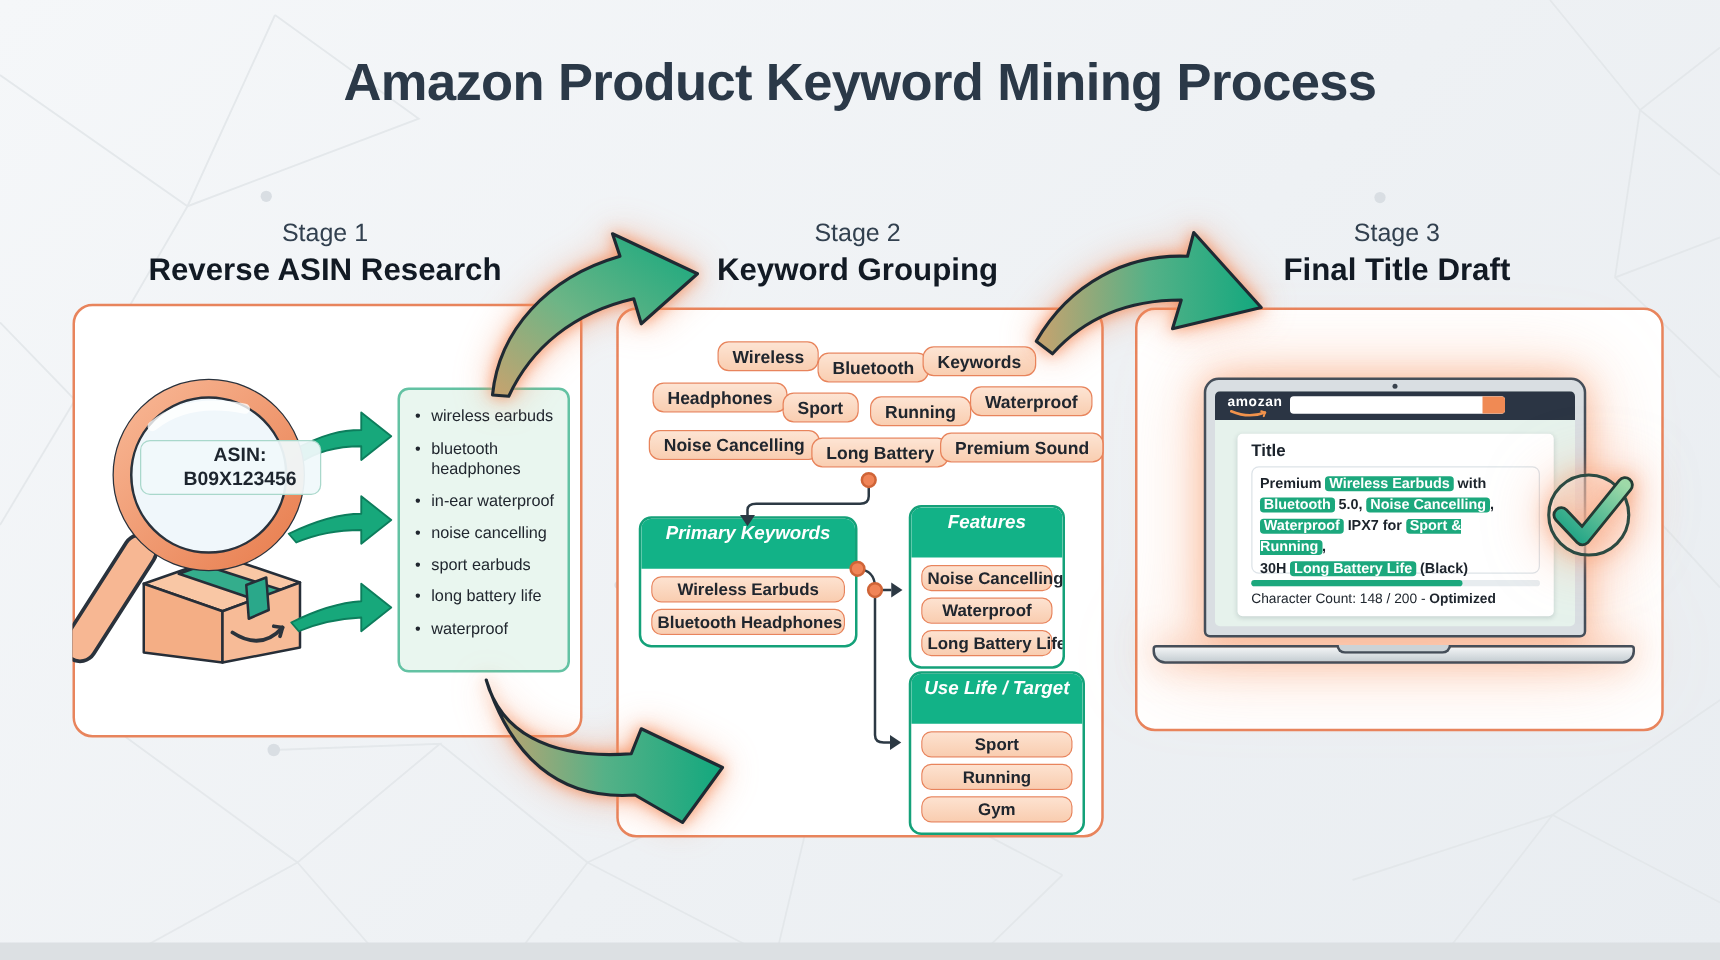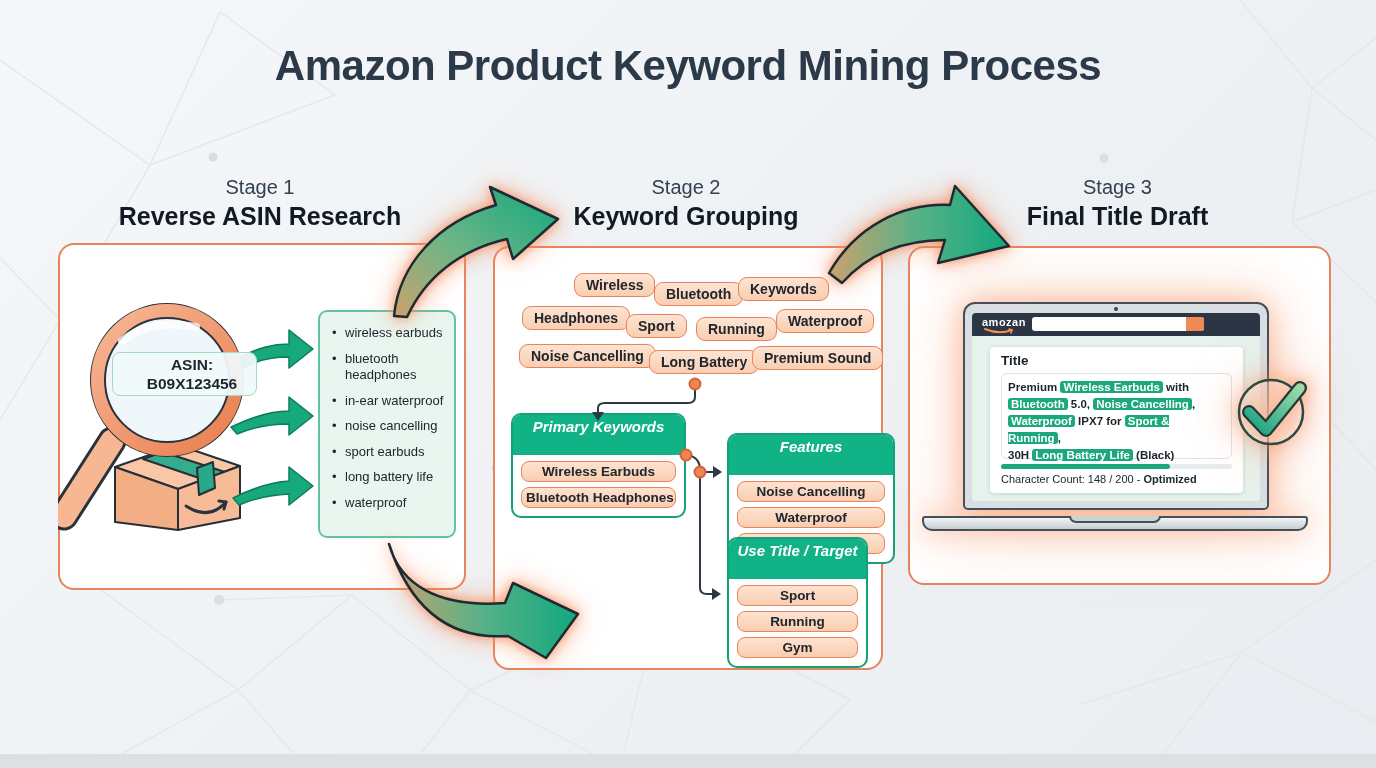--- a/index.html
+++ b/index.html
@@ -211,30 +211,30 @@
       <div class="chip" style="left: 752px; top: 346px;">Premium Sound</div>
     </div>
 
   <div class="group" style="left:511px;top:413px;width:175px;">
     <div class="group-header">Primary Keywords</div>
     <div class="group-body">
         <div class="gchip">Wireless Earbuds</div>
         <div class="gchip">Bluetooth Headphones</div>
       </div>
   </div>
-  <div class="group" style="left:727px;top:433px;width:168px;">
+  <div class="group" style="left:727px;top:404px;width:125px;">
     <div class="group-header">Features</div>
     <div class="group-body">
         <div class="gchip">Noise Cancelling</div>
         <div class="gchip">Waterproof</div>
         <div class="gchip">Long Battery Life</div>
       </div>
   </div>
   <div class="group" style="left:727px;top:537px;width:141px;">
-    <div class="group-header">Use Title / Target</div>
+    <div class="group-header">Use Life / Target</div>
     <div class="group-body">
         <div class="gchip">Sport</div>
         <div class="gchip">Running</div>
         <div class="gchip">Gym</div>
       </div>
   </div>
 
   <svg id="connectors" width="386" height="420" viewBox="493 246 386 420">
     <g stroke="#2c3944" stroke-width="2" fill="none">
       <path d="M695,390 L695,397 Q695,403 688,403 L605,403 Q598,403 598,408 L598,412"></path>

